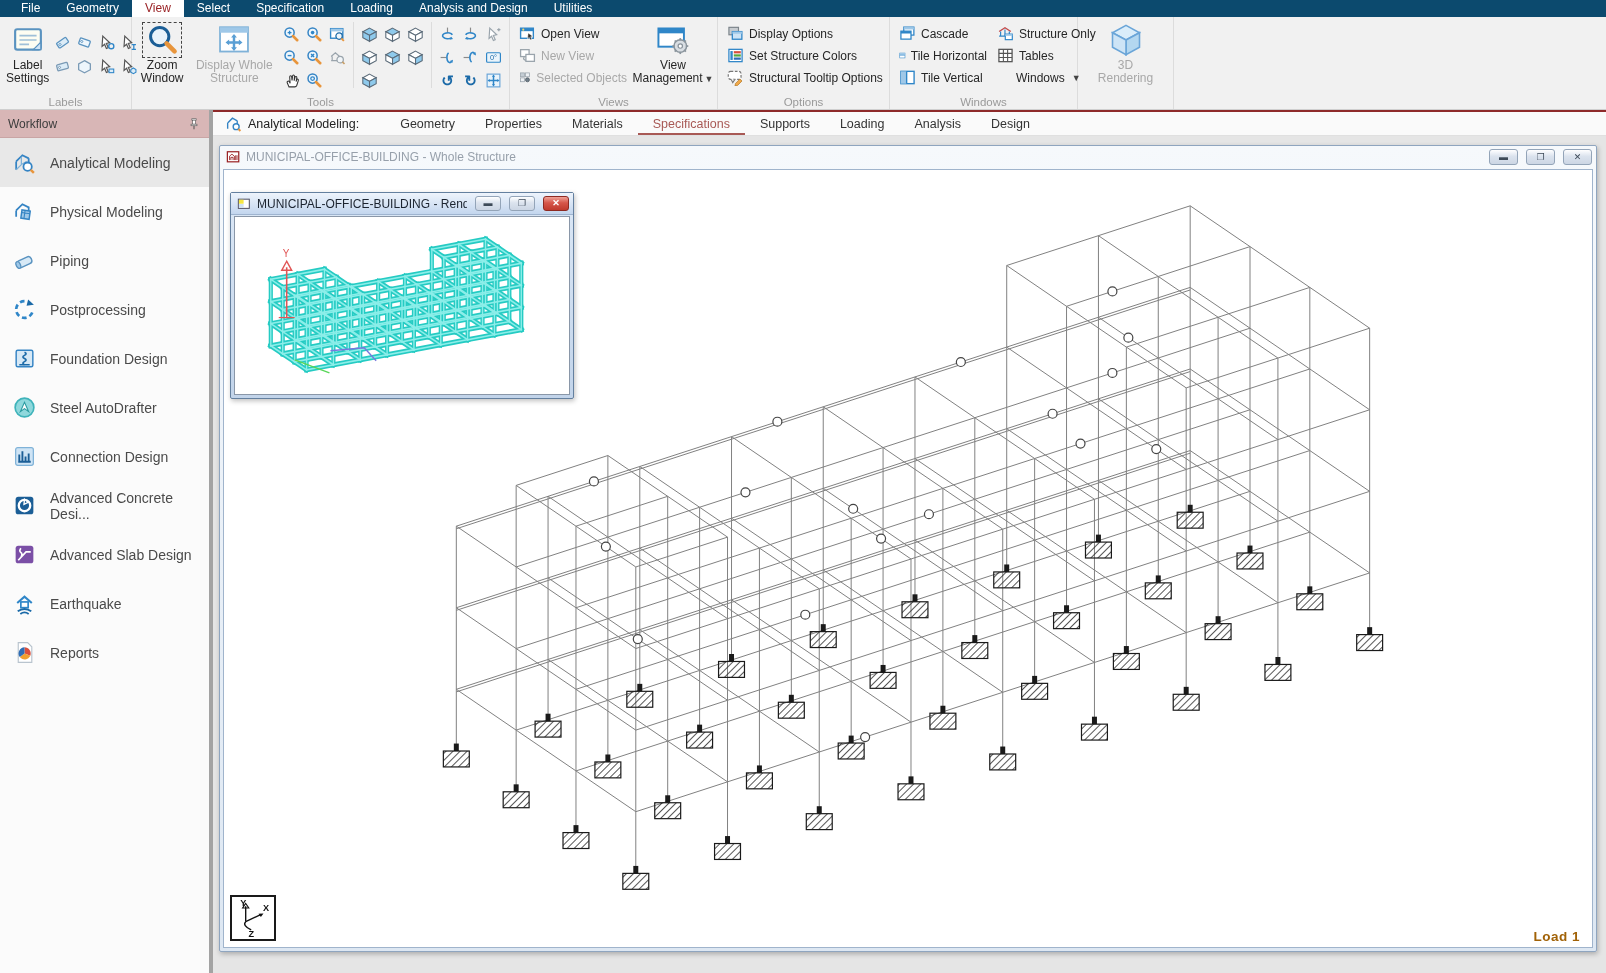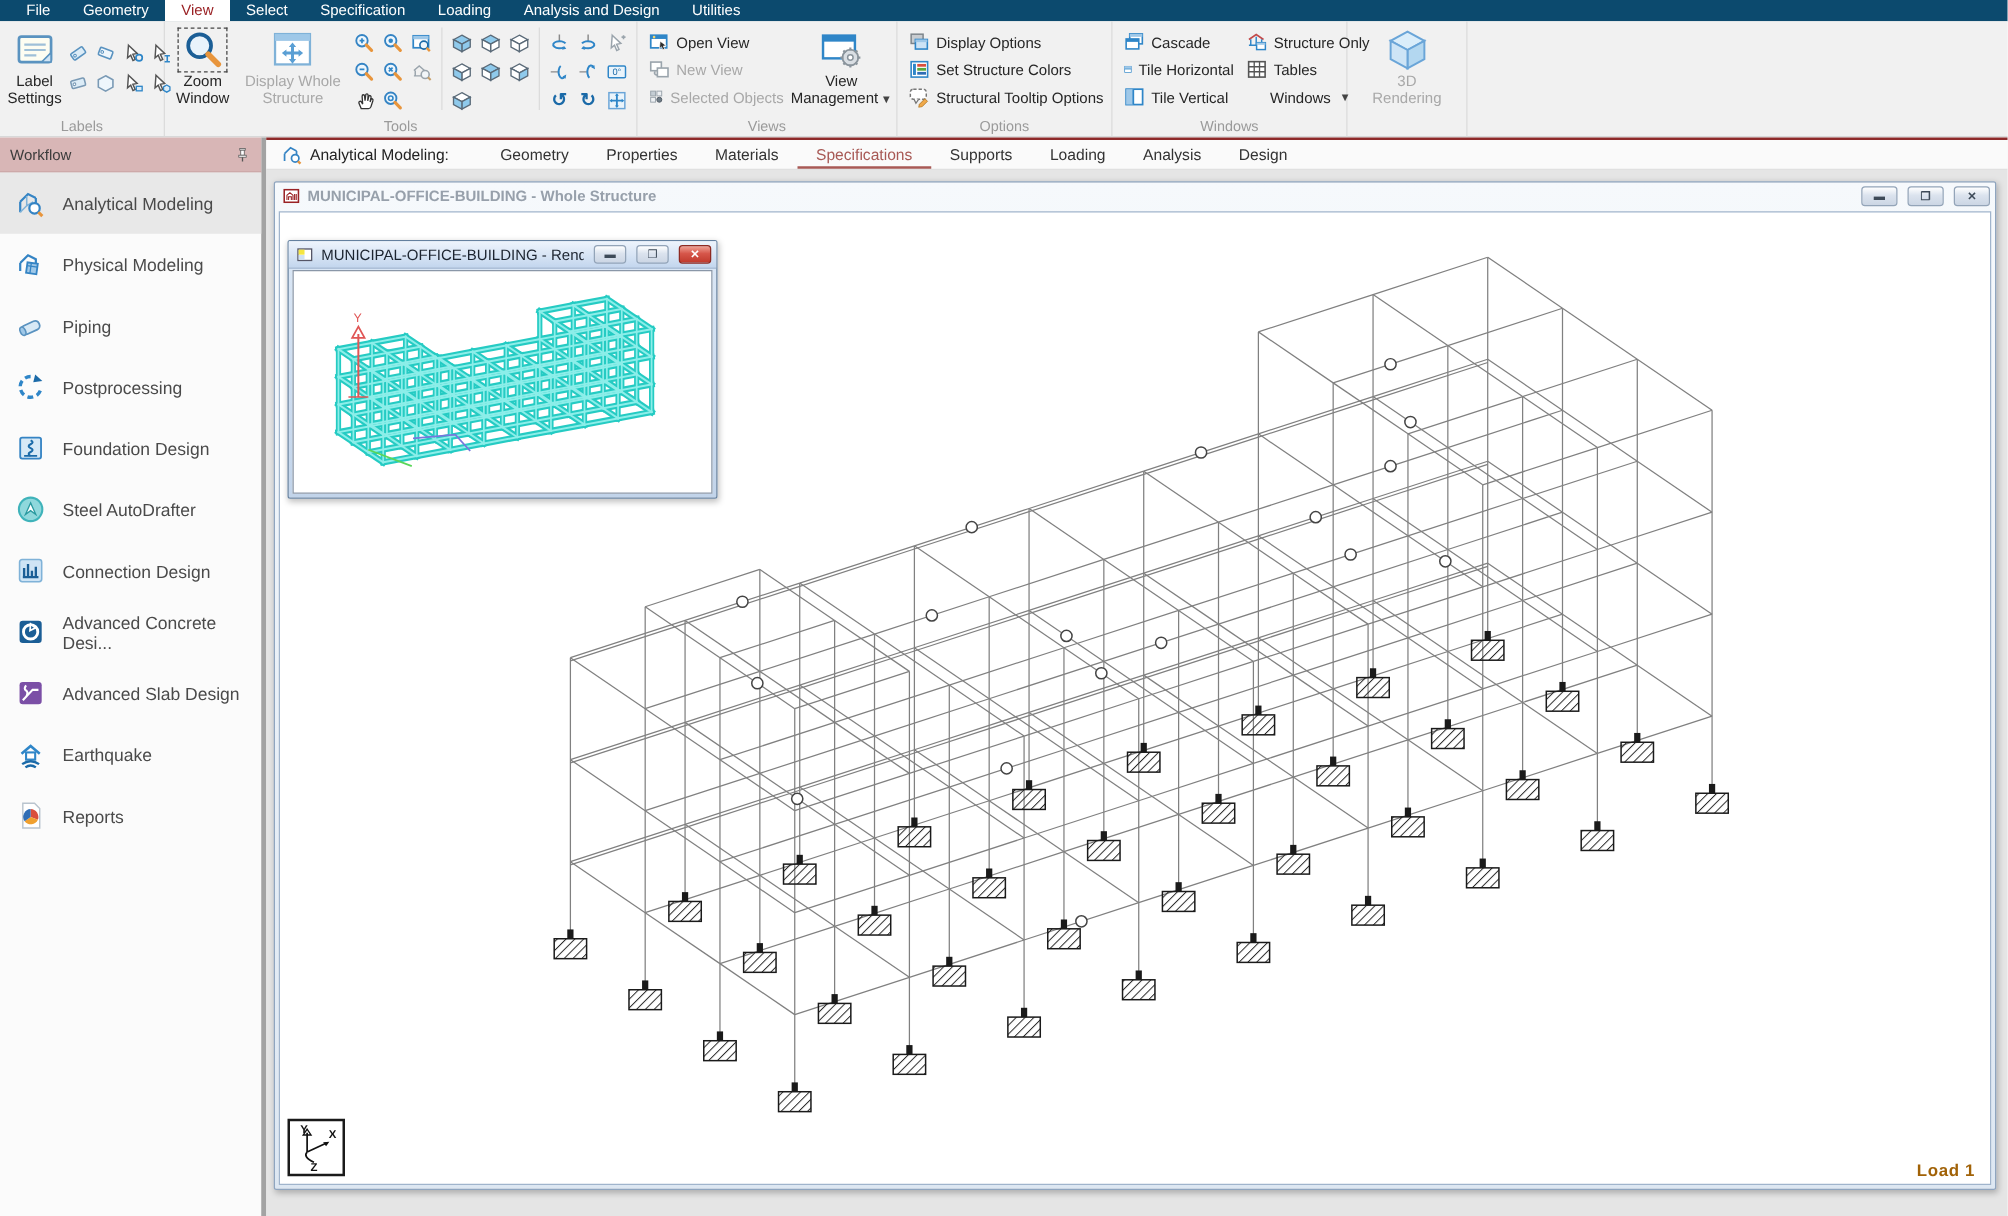--- a/index.html
+++ b/index.html
@@ -56,21 +56,21 @@
   .ctx-prefix { display:flex; align-items:center; gap:6px; color:#222; font-size:12.5px; margin-right:26px; }
   .ctx-tab { padding:4px 15px; font-size:12.5px; color:#333; cursor:default; }
   .ctx-tab.active { color:#a85955; border-bottom:2px solid #a85955; padding-bottom:2px; }
 
   
   #mdi { position:absolute; left:213px; top:136px; right:0; bottom:0; background:#e5e5e5; }
   .window { position:absolute; border:1px solid #8fa5bf; border-radius:2px;
             background:linear-gradient(#f6f9fc,#dde7f2); box-shadow:1px 2px 5px rgba(0,0,0,.25); }
   #main-window { left:6px; top:9px; right:9px; bottom:21px; }
   .titlebar { height:22px; display:flex; align-items:center; padding:0 4px 0 6px; gap:5px; }
-  #main-window > .titlebar { color:#97a0ab; font-size:12px;font-weight:bold; }
+  #main-window > .titlebar { color:#97a0ab; font-size:12px; }
   .title-text { flex:1; white-space:nowrap; overflow:hidden; }
   .tbtn { width:29px; height:16px; border:1px solid #93a4b8; border-radius:3px;
           background:linear-gradient(#ffffff,#dbe3ee 45%,#ccd6e4); display:flex; align-items:center;
           justify-content:center; font-size:9px; color:#3d4a58; margin-left:3px; line-height:9px; cursor:default; }
   .tbtn.red { background:linear-gradient(#f0a296,#d6564a 45%,#c03a2d); border-color:#8e2a22; color:#fff;
               width:34px; font-weight:bold; }
   #main-canvas { position:absolute; left:3px; right:3px; top:23px; bottom:3px; background:#fff;
                  border:1px solid #a0b4cc; }
   #wire-svg { position:absolute; inset:0; width:100%; height:100%; }
 

